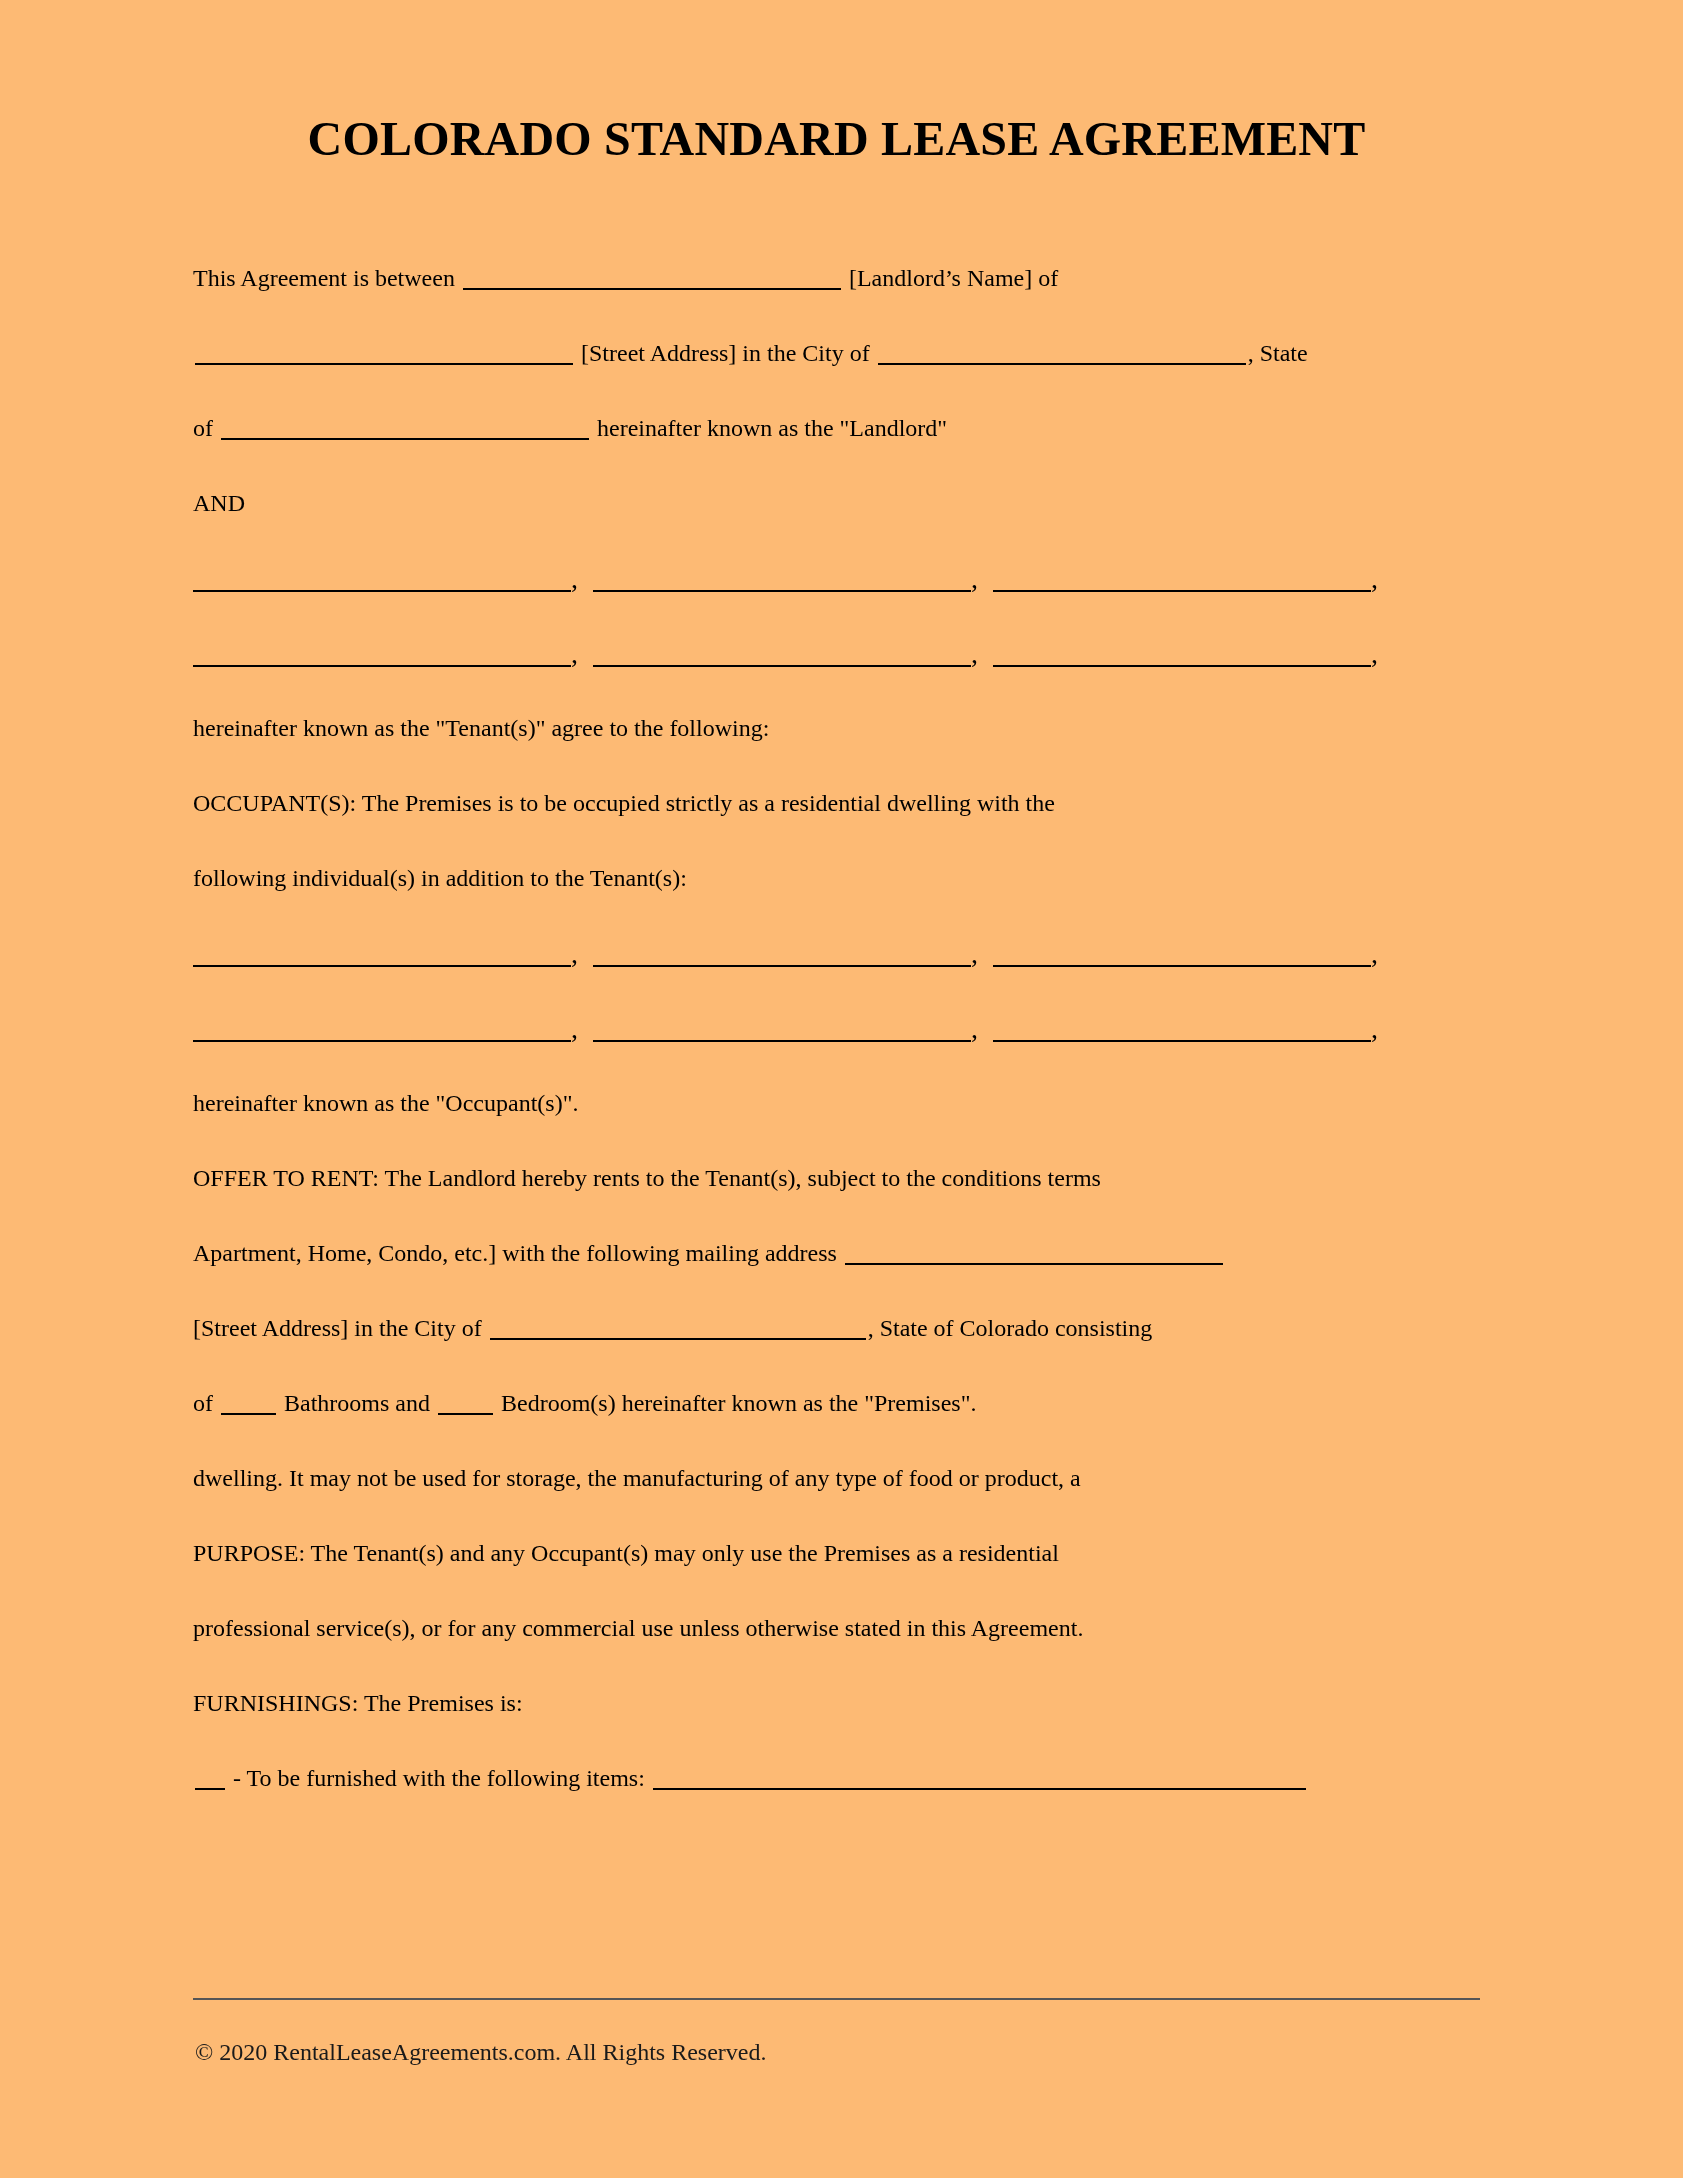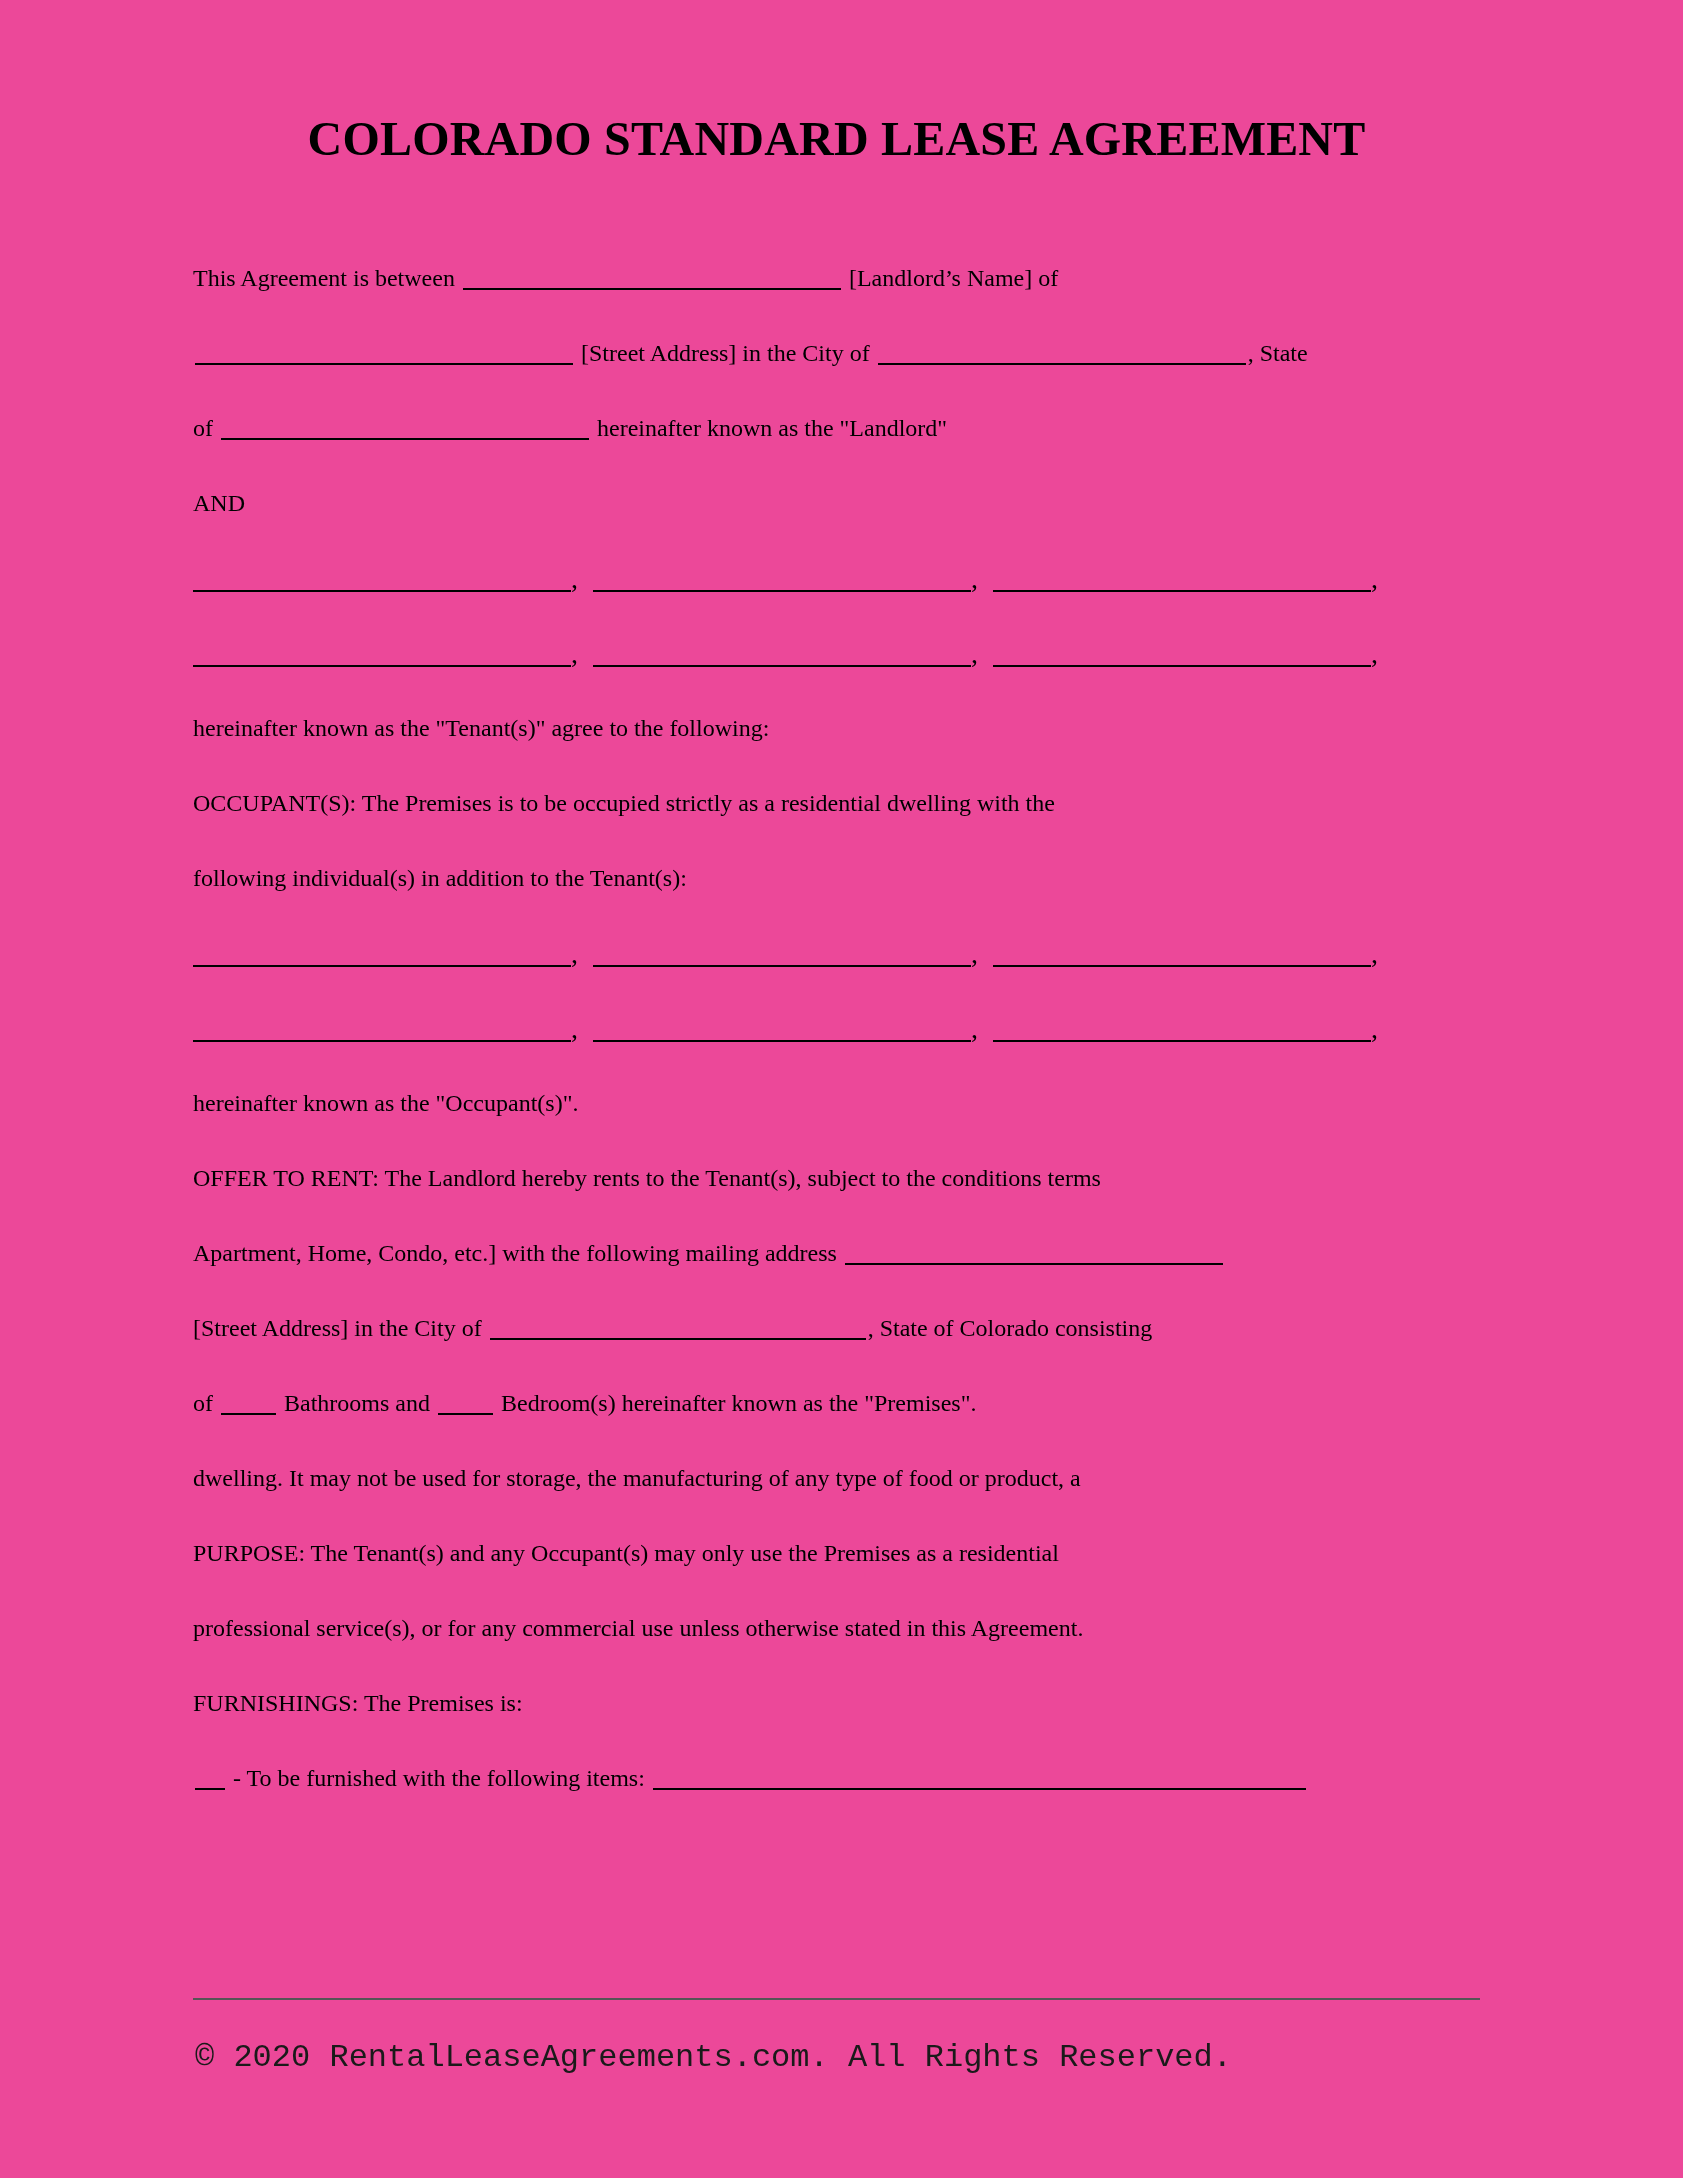--- a/index.html
+++ b/index.html
@@ -4,21 +4,21 @@
 <style>
   html, body {
     margin: 0;
     padding: 0;
     background: #ffffff;
   }
   .page {
     position: relative;
     width: 1683px;
     height: 2178px;
-    background: #ec4899;
+    background: #fdba74;
     box-sizing: border-box;
     font-family: "Liberation Serif", "DejaVu Serif", serif;
     color: #000000;
     overflow: hidden;
   }
   .content {
     position: absolute;
     left: 193px;
     top: 0;
     width: 1287px;
@@ -96,22 +96,22 @@
     left: 193px;
     top: 1998px;
     width: 1287px;
     height: 0;
     border-top: 2px solid #555555;
   }
   .footer-text {
     position: absolute;
     left: 195px;
     top: 2039px;
-    font-family: Liberation Mono, monospace;
-    font-size: 32px;
+    font-family: Liberation Serif, serif;
+    font-size: 24px;
     color: #1a1a1a;
     white-space: nowrap;
   }
 </style>
 </head>
 <body>
 
 <div class="page">
 
   <div class="content">

